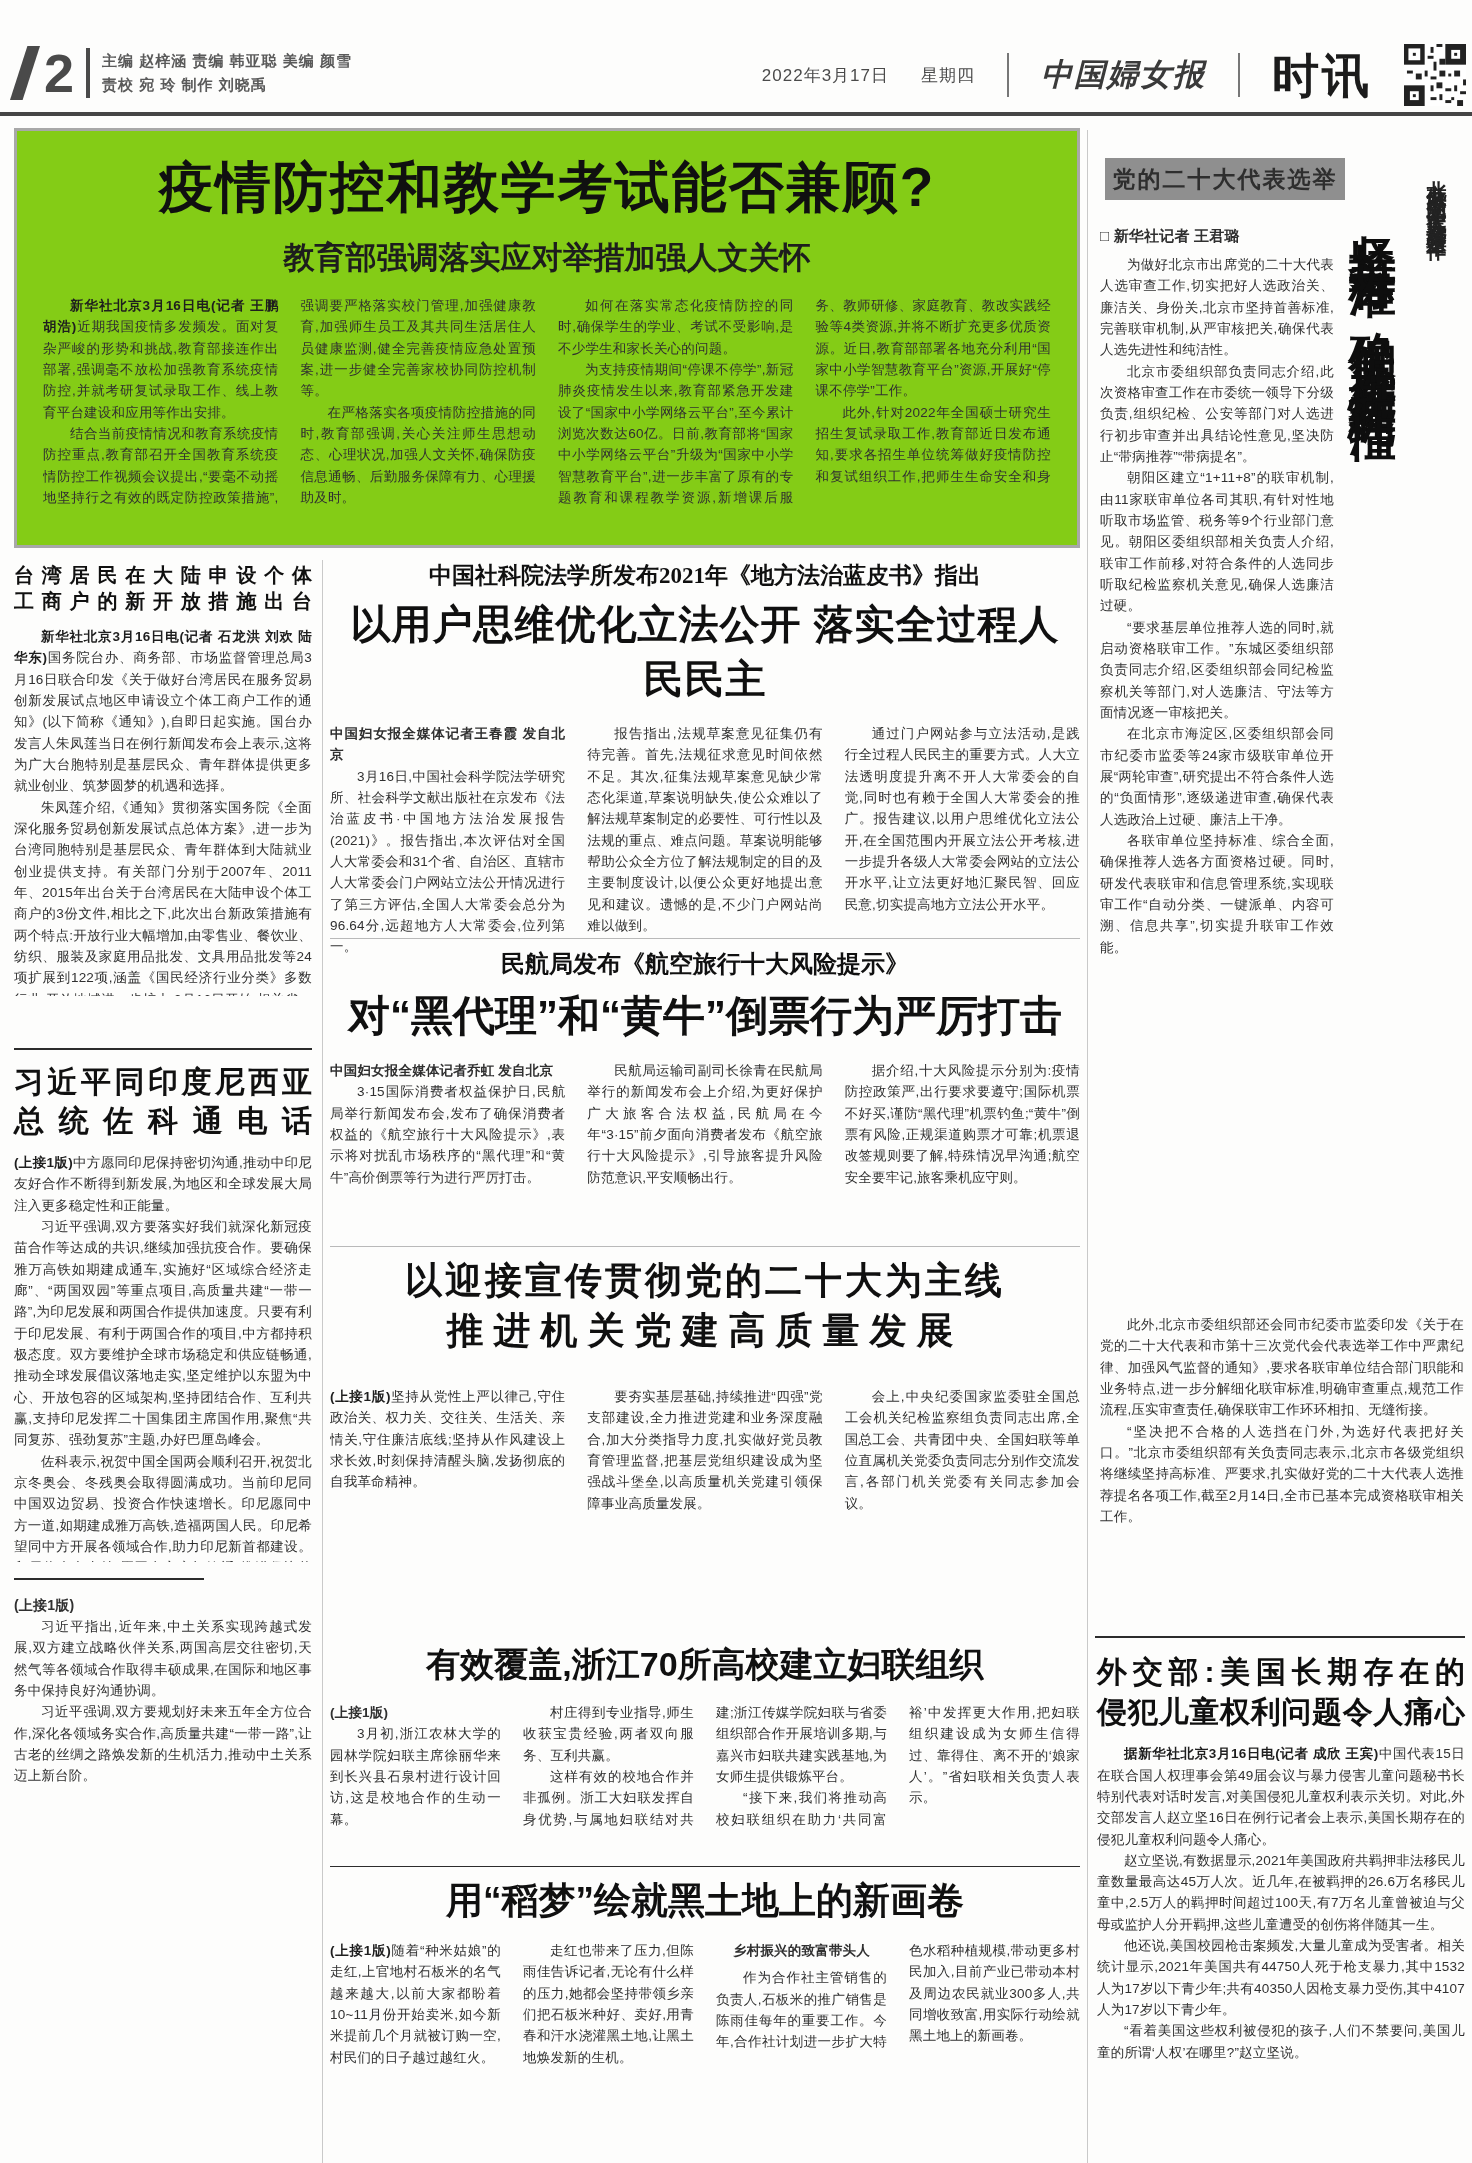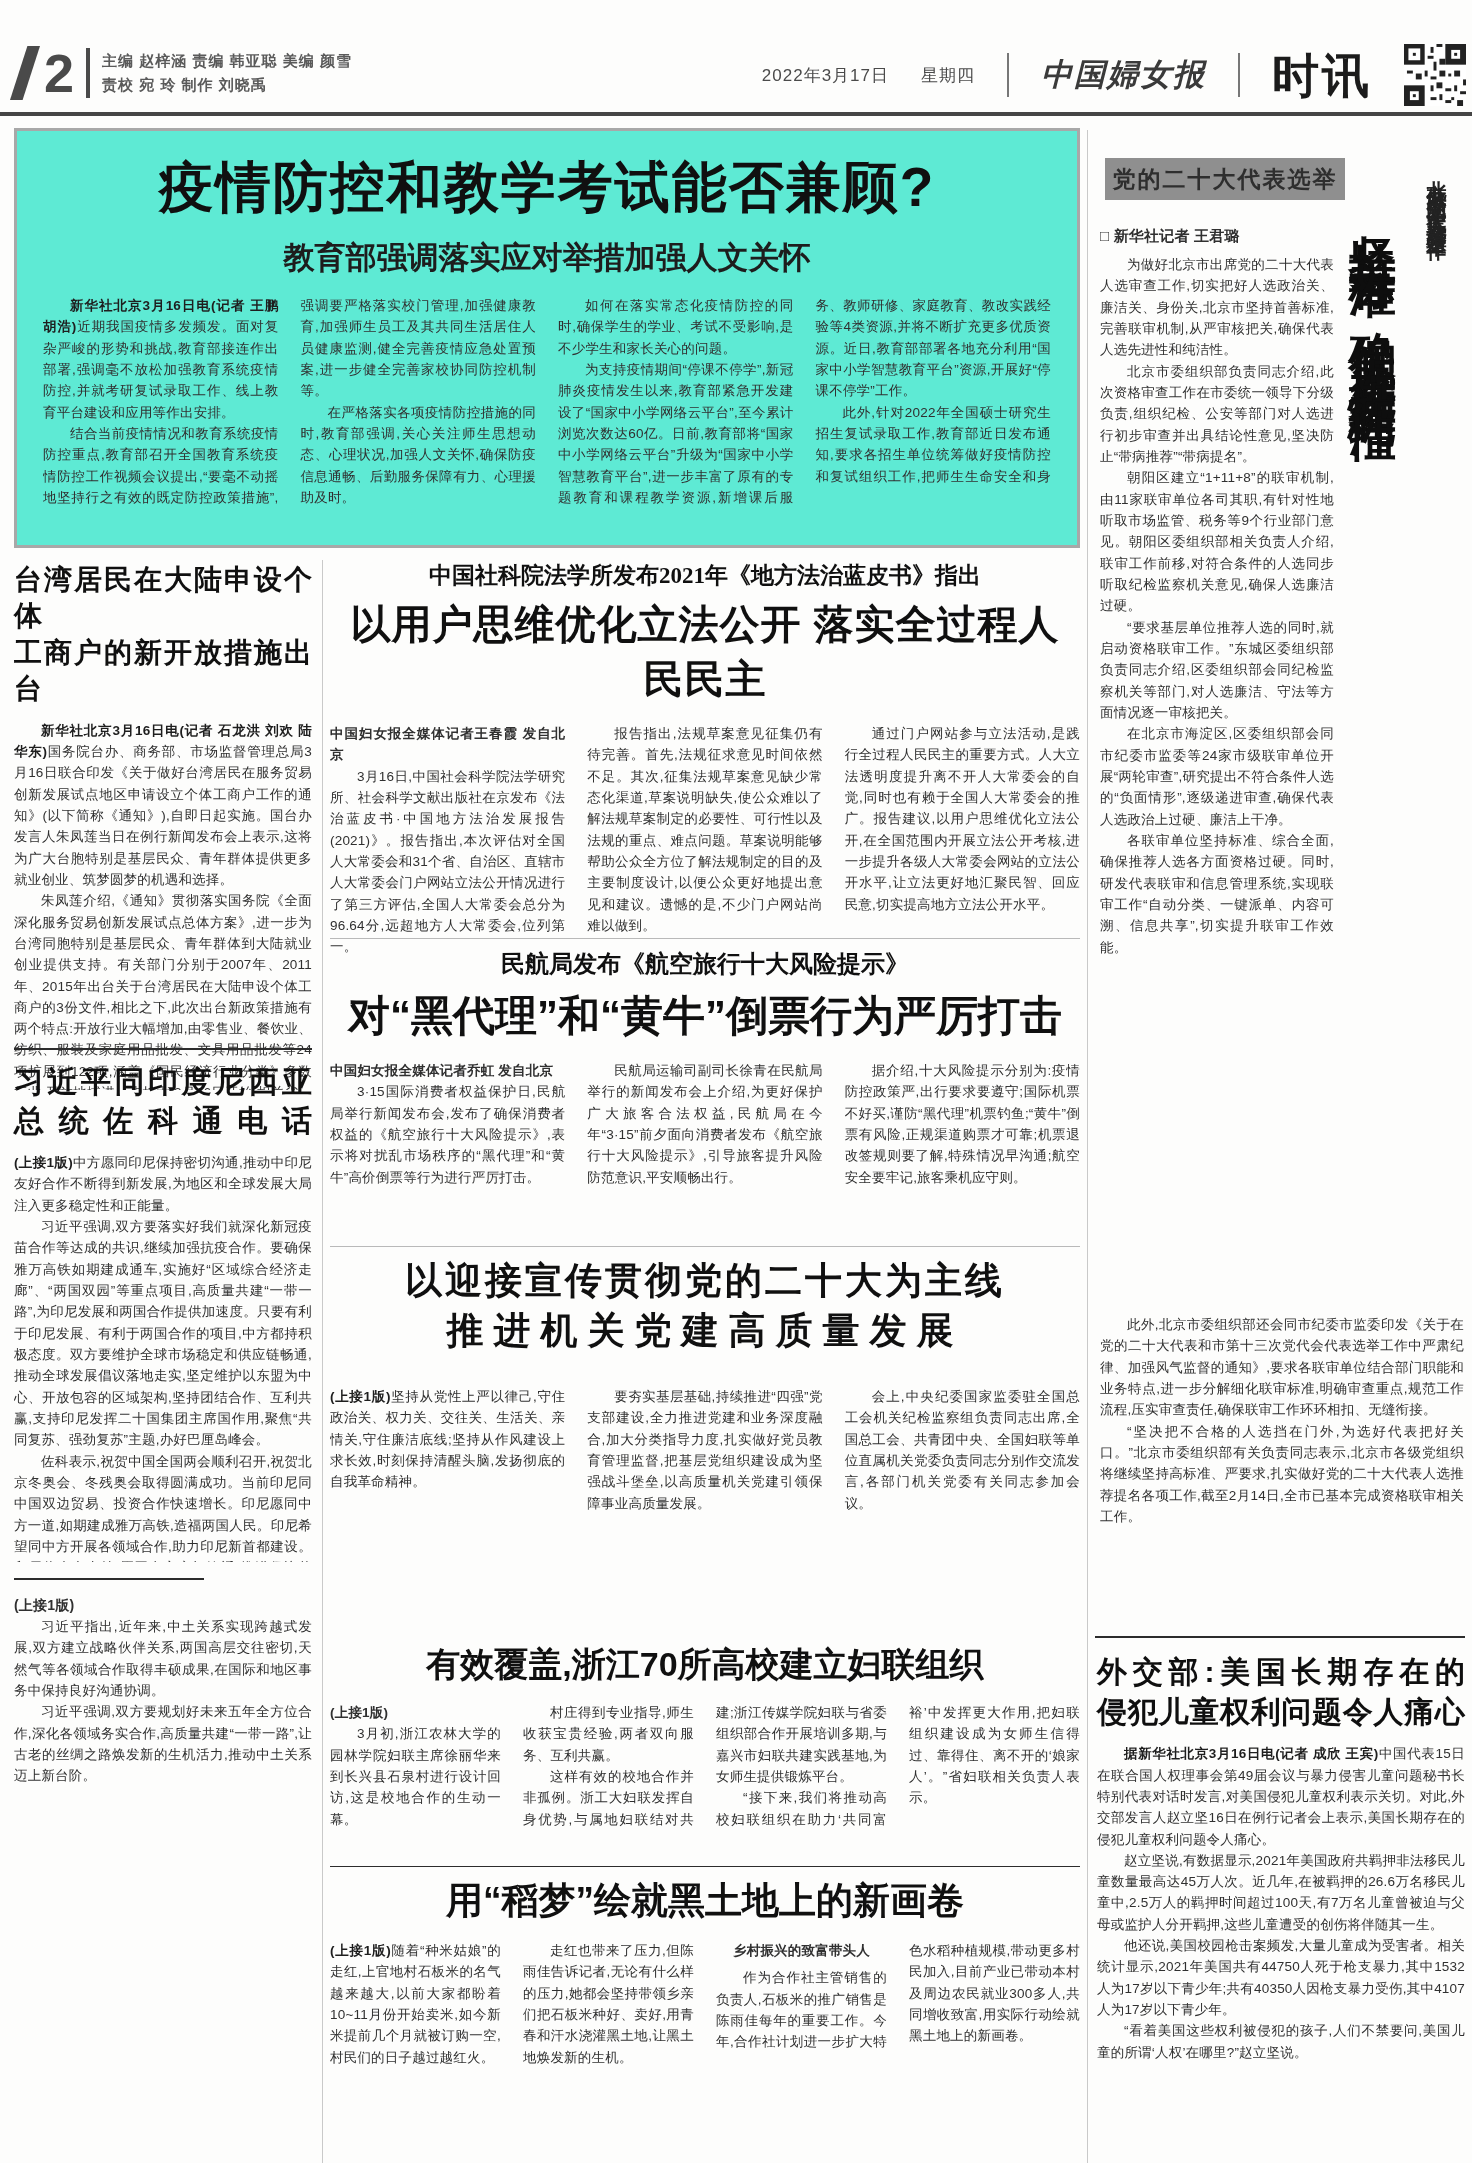--- a/index.html
+++ b/index.html
@@ -24,25 +24,25 @@
   p.noind{text-indent:0;}
   .bold{font-weight:bold;}
   .bodytxt{font-size:13.5px;line-height:1.58;color:#303030;letter-spacing:.2px;}
   .cols{overflow:hidden;column-gap:22px;}
   .lead{font-weight:bold;color:#1e1e1e;}
   .rule-dark{background:#2c2c2c;height:2px;}
   .rule-lite{background:#b9b9b9;height:1px;}
   .vdiv{position:absolute;width:1px;background:#c9c9c9;}
   
   #mainbox{position:absolute;left:14px;top:128px;width:1066px;height:420px;border:3px solid #a8a8a8;
-           box-sizing:border-box;padding:12px 26px 22px;background:#5eead4;}
+           box-sizing:border-box;padding:12px 26px 22px;background:#84cc16;}
   .main-title{text-align:center;font-size:55px;font-weight:900;color:#101010;letter-spacing:2px;margin:8px 0 12px;}
   .main-sub{text-align:center;font-size:31px;font-weight:700;color:#1d1d1d;margin-bottom:16px;}
   
-  .lt-title{font-size:28px;font-weight:900;color:#101010;line-height:1.3;text-align:justify;text-align-last:justify;}
+  .lt-title{font-size:20px;font-weight:900;color:#101010;line-height:1.3;text-align:justify;text-align-last:justify;}
   .kicker{font-family:"Liberation Serif",serif;font-weight:bold;text-align:center;color:#101010;}
   .mid-title{text-align:center;font-weight:900;color:#101010;}
   .subhead{text-align:center;font-weight:bold;text-indent:0;margin:6px 0;}
   
   .tagbar{position:absolute;left:1105px;top:158px;width:240px;height:42px;background:#8f8f8f;
           display:flex;align-items:center;justify-content:center;font-family:"Liberation Serif",serif;
           font-weight:bold;font-size:23px;color:#2e2e2e;letter-spacing:2px;}
   .vtitle{position:absolute;left:1336px;top:198px;width:74px;height:1100px;writing-mode:vertical-rl;
           font-size:47px;font-weight:900;color:#0e0e0e;letter-spacing:7px;line-height:74px;}
   .vsub{position:absolute;left:1424px;top:165px;height:520px;writing-mode:vertical-rl;

